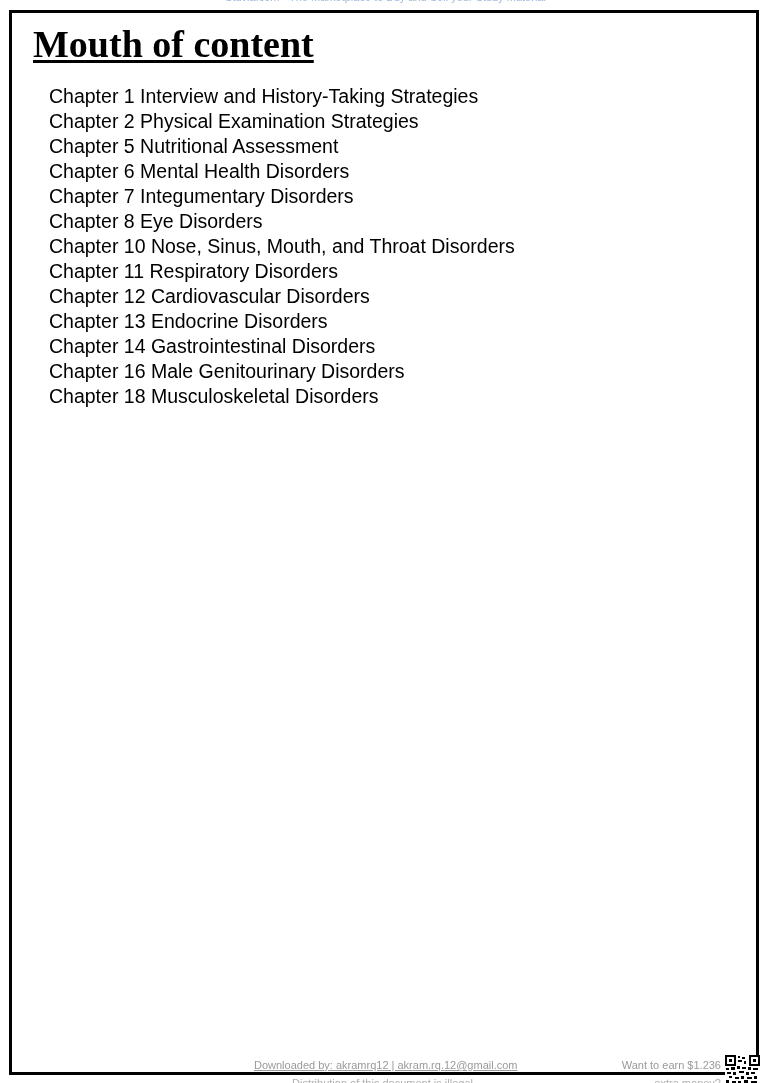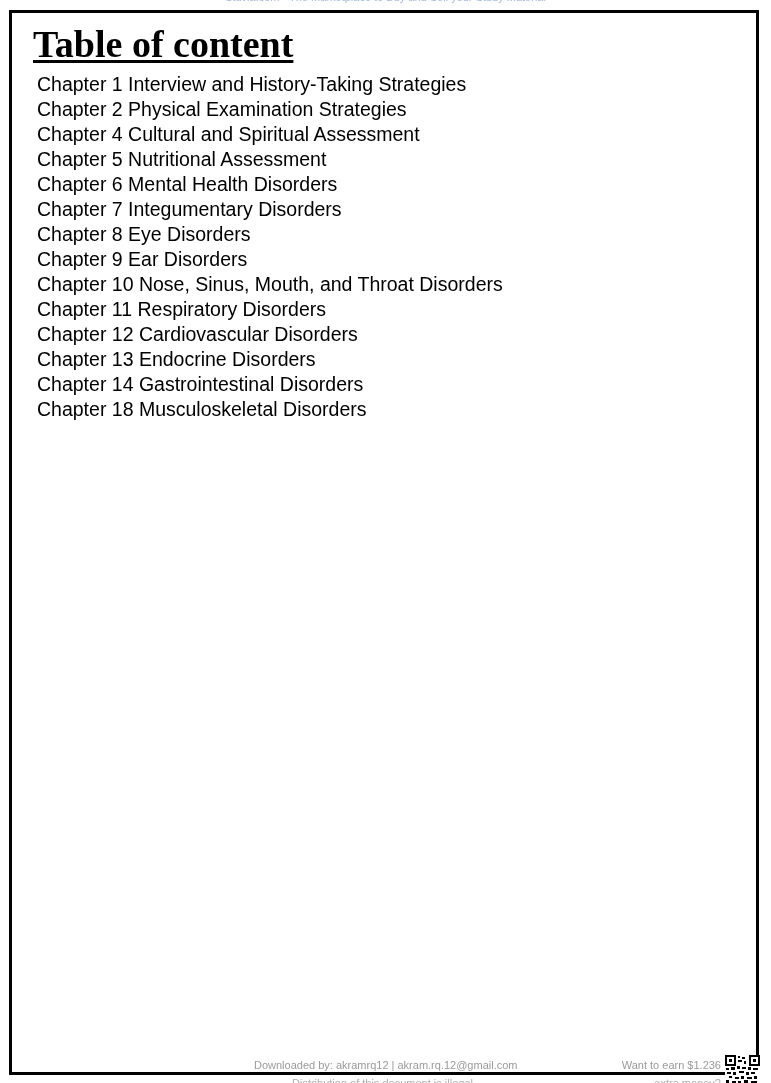--- a/index.html
+++ b/index.html
@@ -45,37 +45,38 @@
       line-height: 44px;
       text-decoration: underline;
       text-decoration-thickness: 3px;
       text-underline-offset: 3px;
       white-space: nowrap;
     }
     .toc {
       position: absolute;
       left: 33px;
       top: 68px;
-      margin: 4px;
+      margin: 16px;
       padding: 0;
       list-style: none;
     }
     .toc li {
       font-size: 19.5px;
       line-height: 25px;
       height: 25px;
       white-space: nowrap;
     }
     .footer-download {
       position: absolute;
       left: 254px;
       top: 1059px;
       font-size: 11px;
       color: #9a9a9a;
       white-space: nowrap;
+      text-decoration: underline;
     }
     .footer-earn {
       position: absolute;
       right: 50px;
       top: 1059px;
       font-size: 11px;
       color: #9a9a9a;
       white-space: nowrap;
     }
     .footer-illegal {
@@ -103,36 +104,35 @@
       background: #fff;
     }
   </style>
 </head>
 <body>
 
 <div class="top-watermark">Stuvia.com - The Marketplace to Buy and Sell your Study Material</div>
 
 <div class="page-frame"></div>
 
-<h1 class="title">Table of content</h1>
+<h1 class="title">Mouth of content</h1>
 
 <ul class="toc">
   <li>Chapter 1 Interview and History-Taking Strategies</li>
   <li>Chapter 2 Physical Examination Strategies</li>
-  <li>Chapter 4 Cultural and Spiritual Assessment</li>
   <li>Chapter 5 Nutritional Assessment</li>
   <li>Chapter 6 Mental Health Disorders</li>
   <li>Chapter 7 Integumentary Disorders</li>
   <li>Chapter 8 Eye Disorders</li>
-  <li>Chapter 9 Ear Disorders</li>
   <li>Chapter 10 Nose, Sinus, Mouth, and Throat Disorders</li>
   <li>Chapter 11 Respiratory Disorders</li>
   <li>Chapter 12 Cardiovascular Disorders</li>
   <li>Chapter 13 Endocrine Disorders</li>
   <li>Chapter 14 Gastrointestinal Disorders</li>
+  <li>Chapter 16 Male Genitourinary Disorders</li>
   <li>Chapter 18 Musculoskeletal Disorders</li>
 </ul>
 
 <div class="footer-download">Downloaded by: akramrq12 | akram.rq.12@gmail.com</div>
 <div class="footer-earn">Want to earn $1.236</div>
 <div class="footer-illegal">Distribution of this document is illegal</div>
 <div class="footer-more">extra money?</div>
 
 <div class="qr">
   <svg width="35" height="30" viewBox="0 0 35 30" xmlns="http://www.w3.org/2000/svg">

